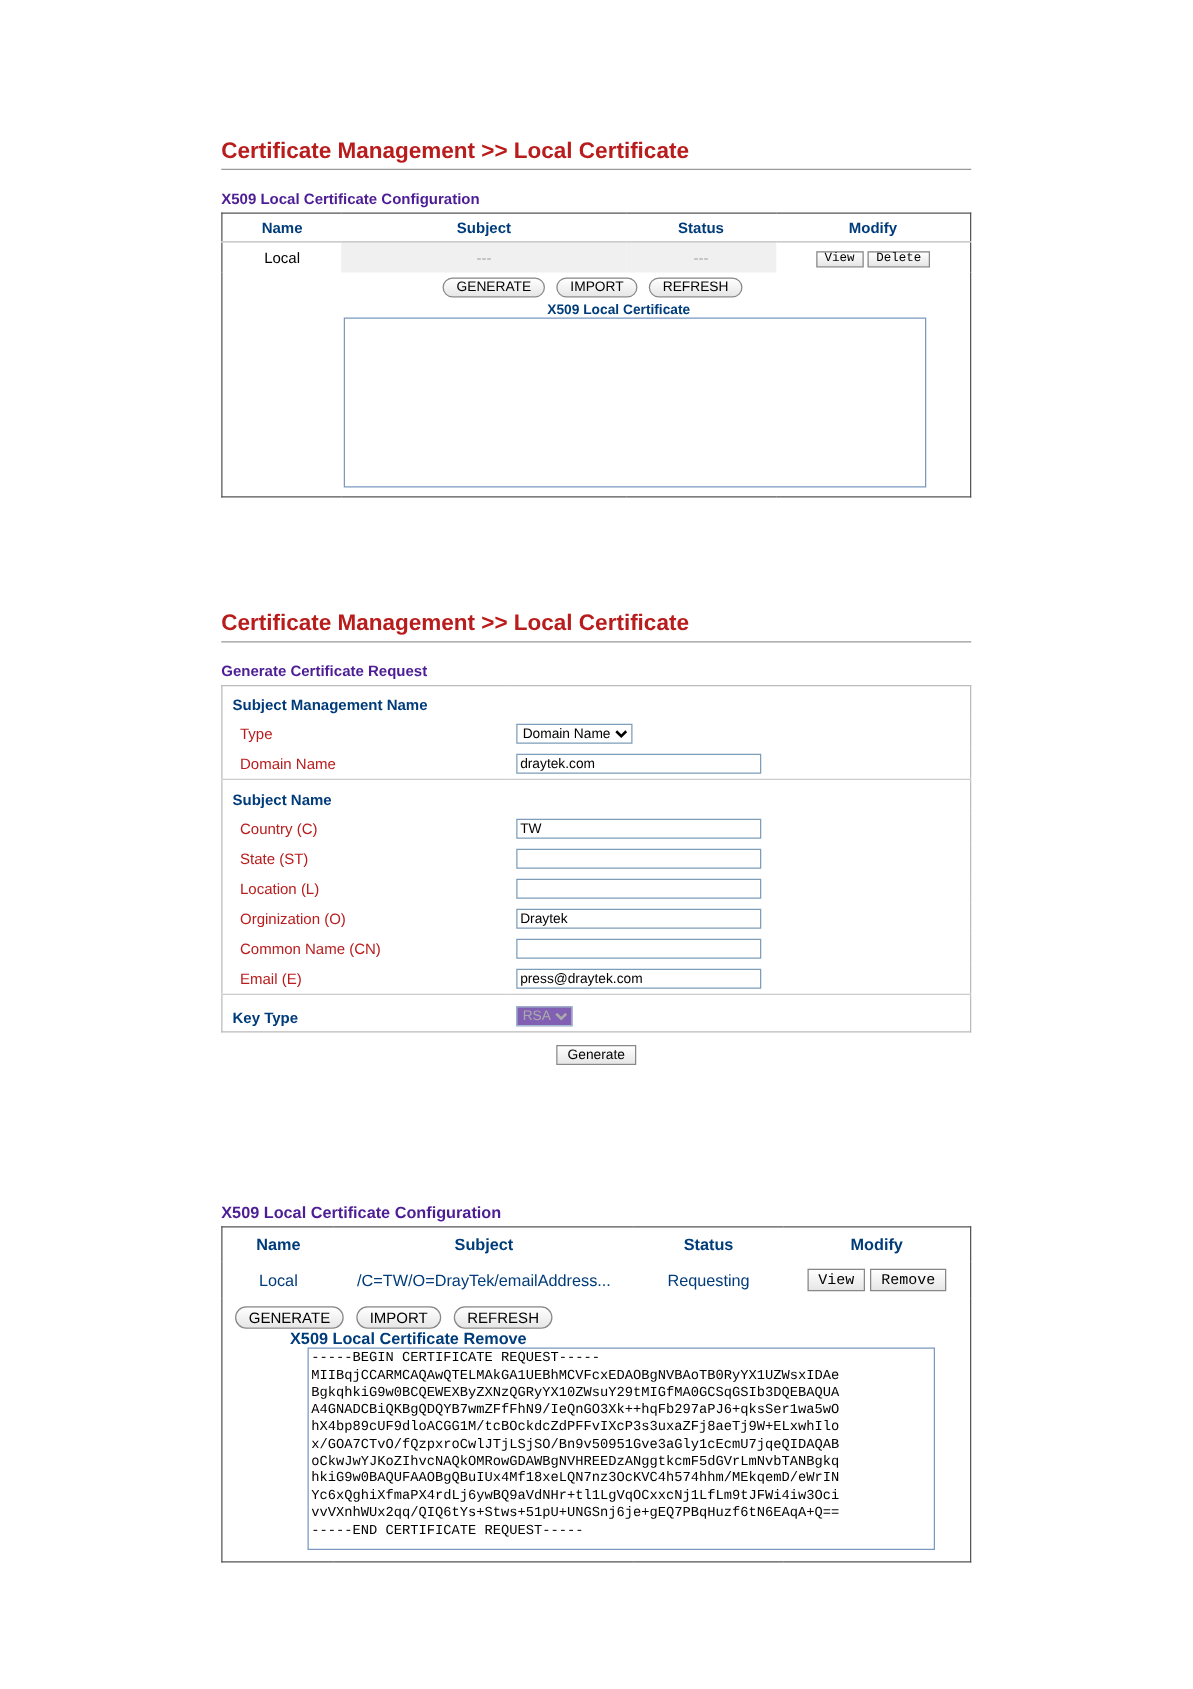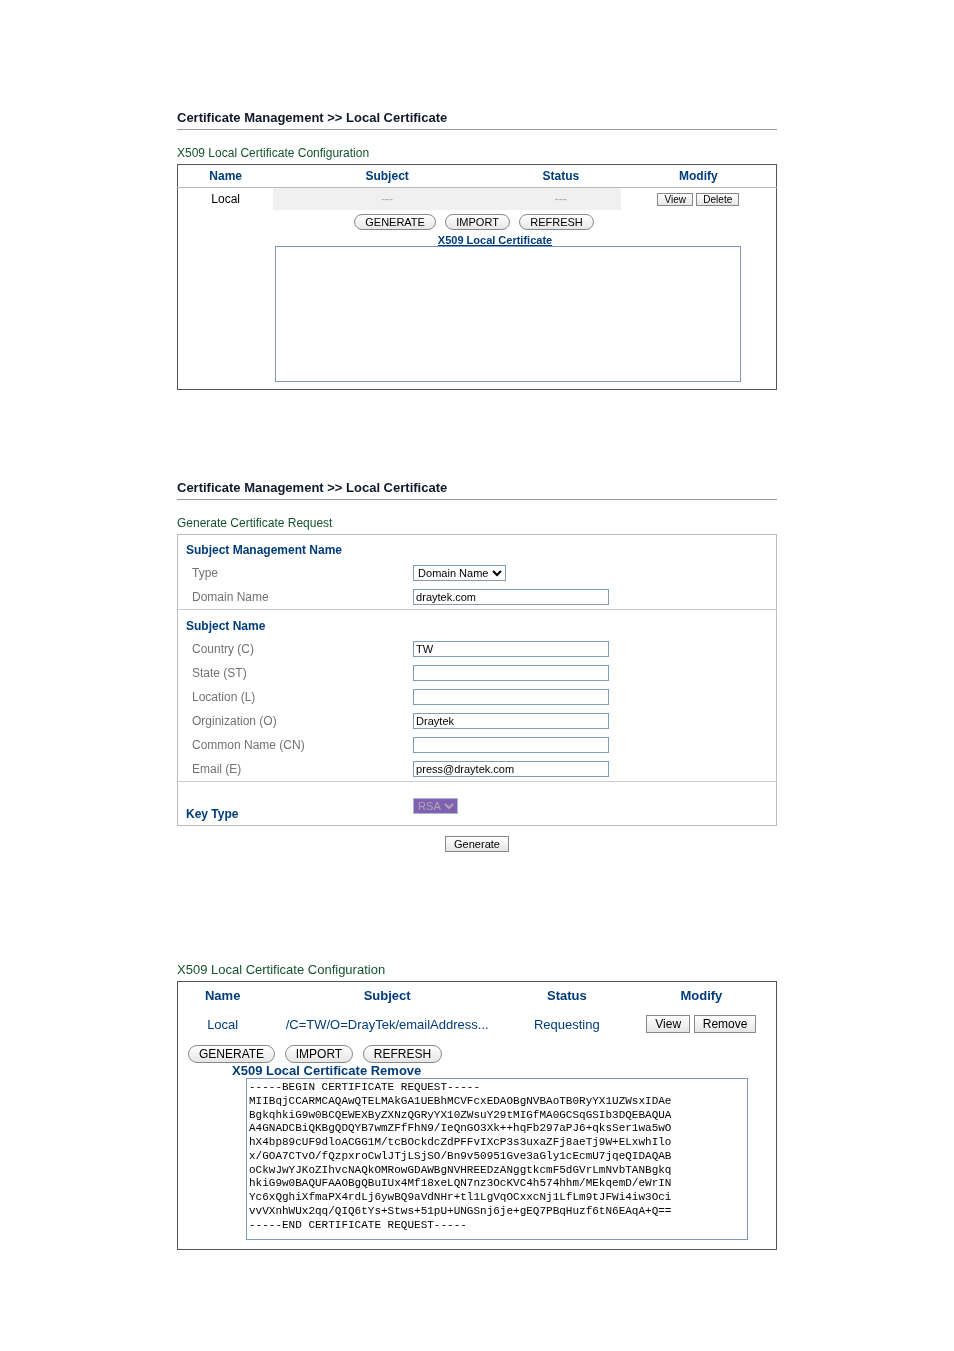--- a/index.html
+++ b/index.html
@@ -8,34 +8,34 @@
     color: #000;
     background: #fff;
     margin: 0;
     padding: 0;
   }
   .page {
     width: 600px;
     margin: 110px auto 60px auto;
   }
   .section-title {
-    color: #0f172a;
-    font-size: 13px;
+    color: #b91c1c;
+    font-size: 18px;
     font-weight: bold;
     margin: 10px 0 4px 0;
   }
   .hr {
     border: none;
     border-bottom: 1px solid #999;
     margin: 4px 0 16px 0;
   }
   .config-heading {
-    color: #14532d;
-    font-size: 12px;
-    font-weight: normal;
+    color: #4c1d95;
+    font-size: 12px;
+    font-weight: bold;
     margin: 10px 0 4px 0;
   }
 
   
   table.cert-table {
     border-collapse: collapse;
     width: 100%;
     border: 1px solid #555;
   }
   table.cert-table th {
@@ -57,34 +57,33 @@
     font-family: inherit;
     font-size: 11px;
     padding: 1px 10px;
     border: 1px solid #888;
     border-radius: 10px;
     background: linear-gradient(#fff, #e6e6e6);
     cursor: pointer;
     margin-right: 6px;
   }
   .small-btn {
-    font-family: Liberation Sans, sans-serif;
+    font-family: Liberation Mono, monospace;
     font-size: 10px;
     padding: 0 6px;
     border: 1px solid #888;
     background: linear-gradient(#fff, #e6e6e6);
     cursor: pointer;
   }
   .inner-heading {
     color: #003c7a;
     font-weight: bold;
     font-size: 11px;
     margin-left: 36px;
     margin-top: 4px;
-    text-decoration: underline;
   }
   .cert-textbox {
     width: 460px;
     height: 130px;
     margin-left: 62px;
     border: 1px solid #7a98c0;
     background: #fff;
     resize: none;
     font-family: "Courier New", monospace;
     font-size: 11px;
@@ -104,21 +103,21 @@
     vertical-align: middle;
     font-size: 12px;
   }
   .form-table .group-header td {
     color: #003c7a;
     font-weight: bold;
     padding-top: 8px;
   }
   .form-table .divider td { border-top: 1px solid #ccc; padding:0; height:1px;}
   .lbl {
-    color: #737373;
+    color: #b91c1c;
     padding-left: 14px !important;
   }
   .field input[type=text] {
     width: 190px;
     font-size: 11px;
     border: 1px solid #7e9db9;
     padding: 1px 2px;
   }
   select {
     font-size: 11px;
@@ -271,21 +270,21 @@
       <td class="field"><input type="text" value="" style=""></td>
     </tr>
     <tr>
       <td class="lbl">Email (E)</td>
       <td class="field"><input type="text" value="press@draytek.com" style=""></td>
     </tr>
     <tr class="divider">
           <td colspan="2"></td>
         </tr>
     <tr>
-      <td style="color:#003c7a; font-weight:bold; padding-top:24px;">Key Type</td>
+      <td style="color:#003c7a; font-weight:bold; padding-top:9px;">Key Type</td>
       <td class="field" style="padding-top:8px;">
         <select disabled="">
           <option>RSA</option>
         </select>
       </td>
     </tr>
   </tbody>
     </table>
 
   <div class="generate-row">

